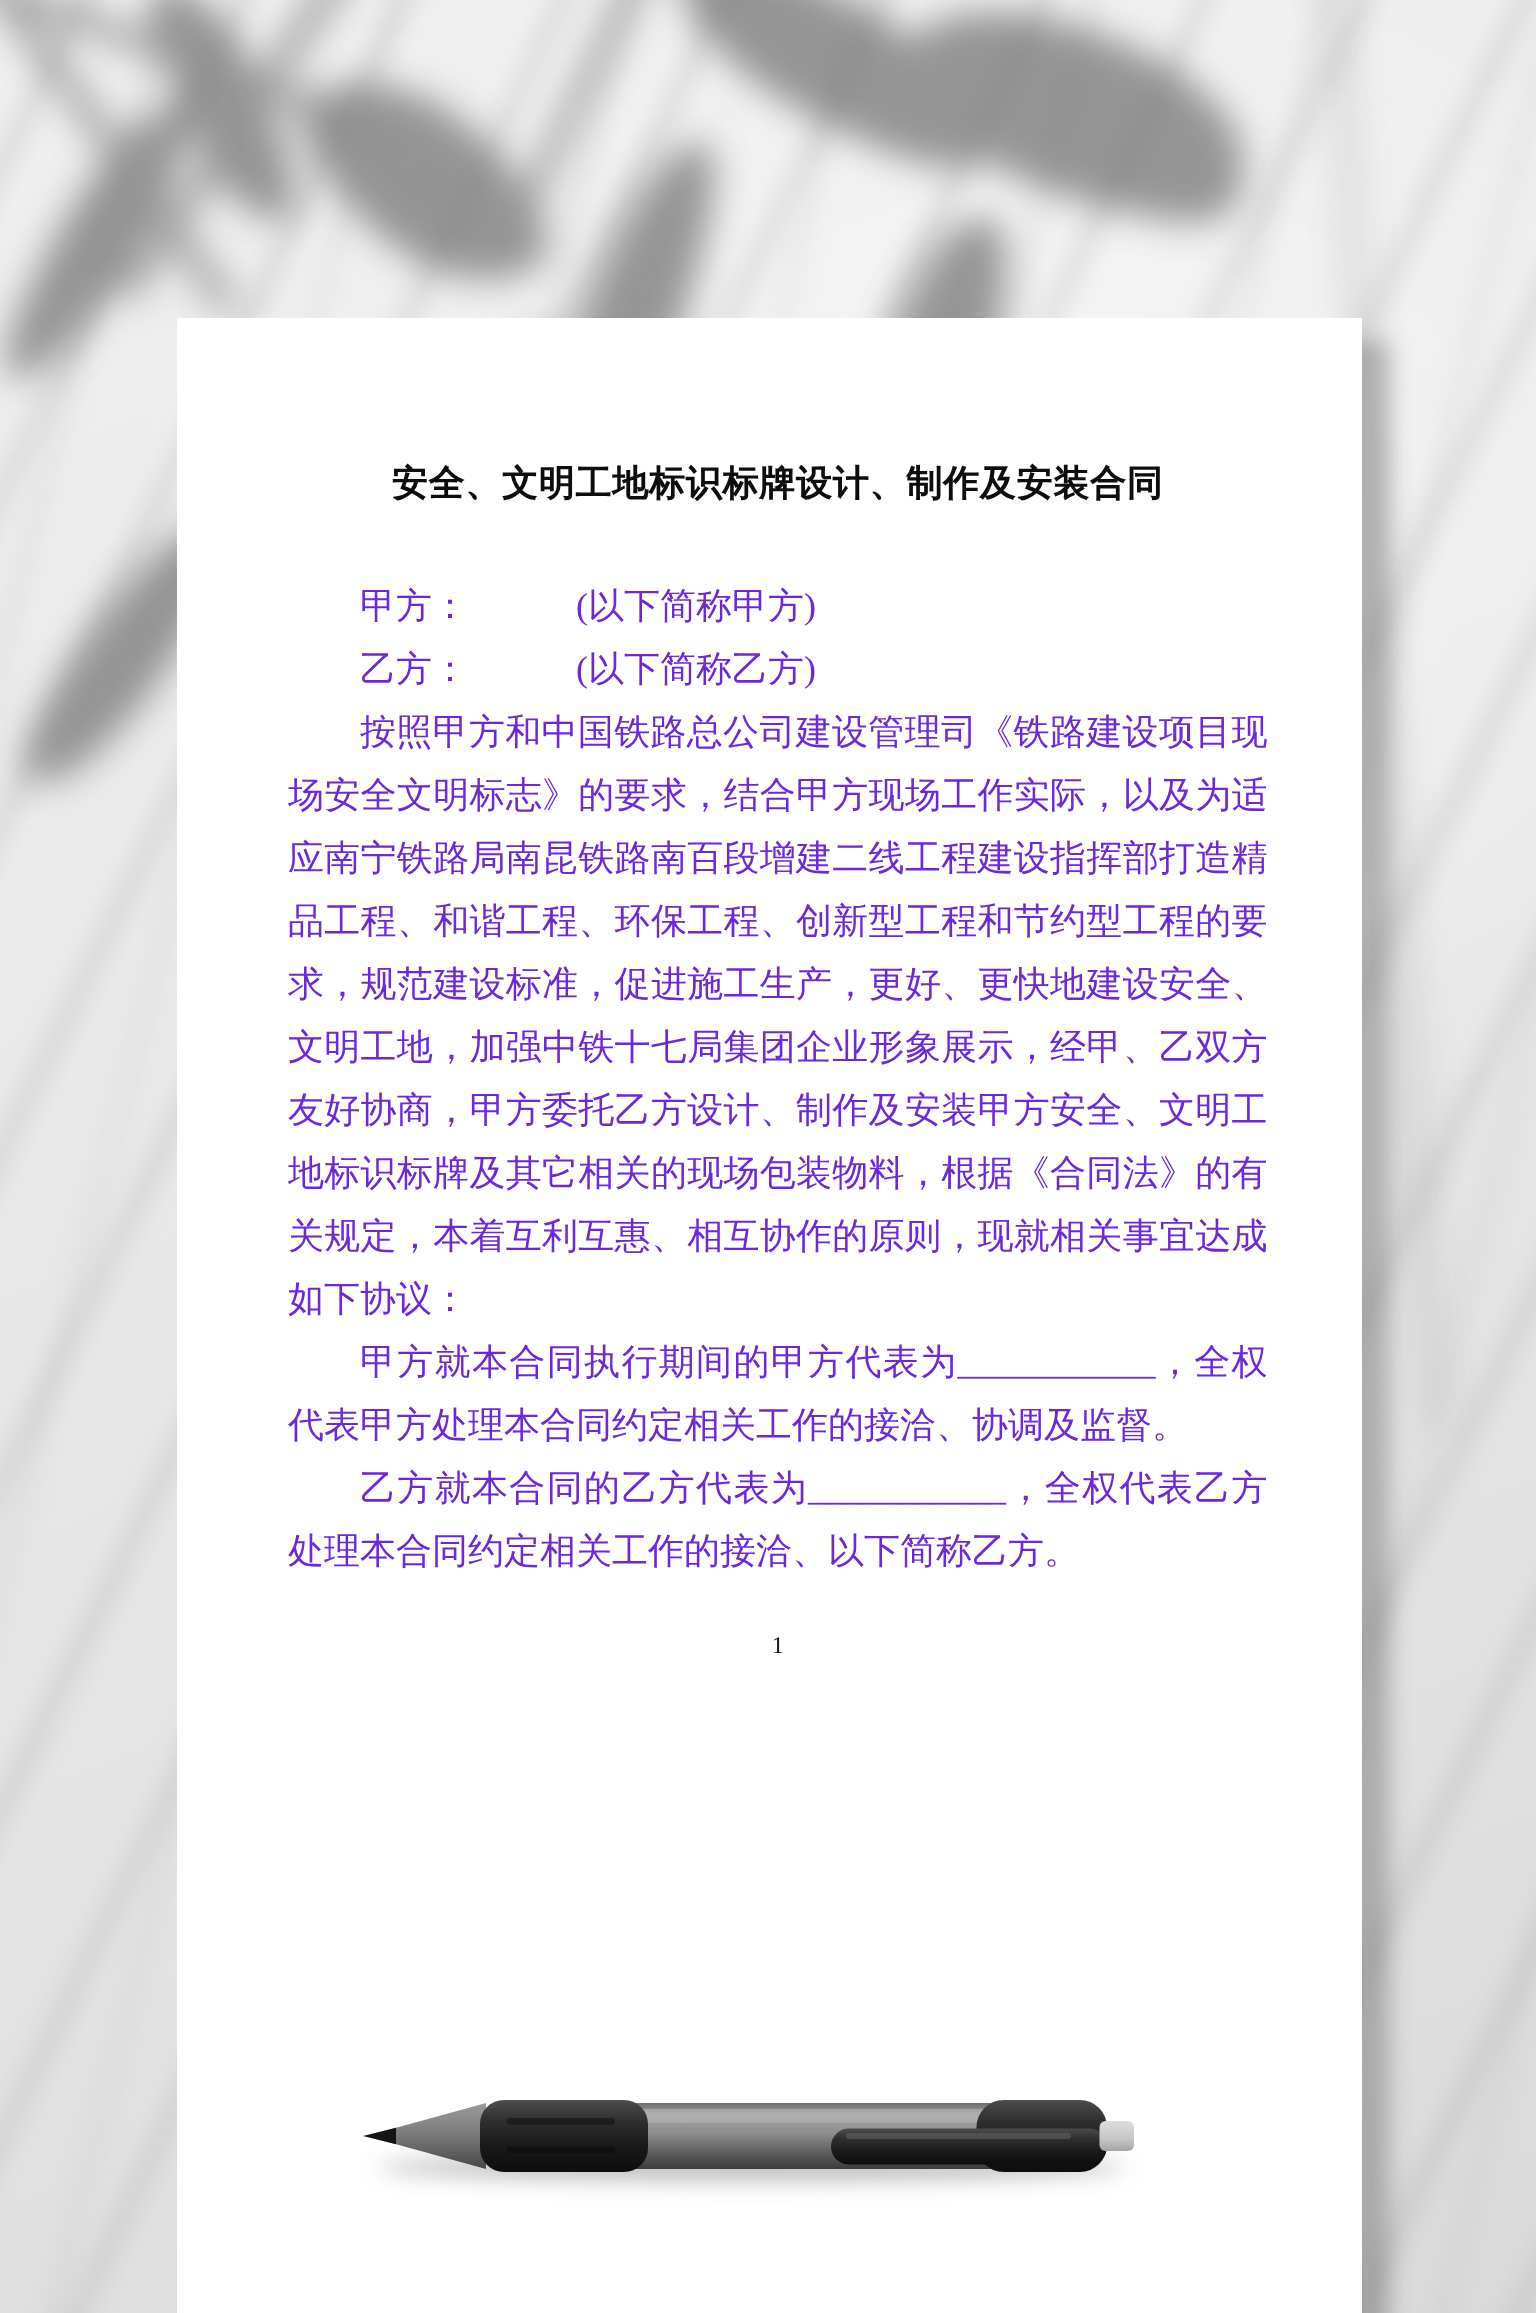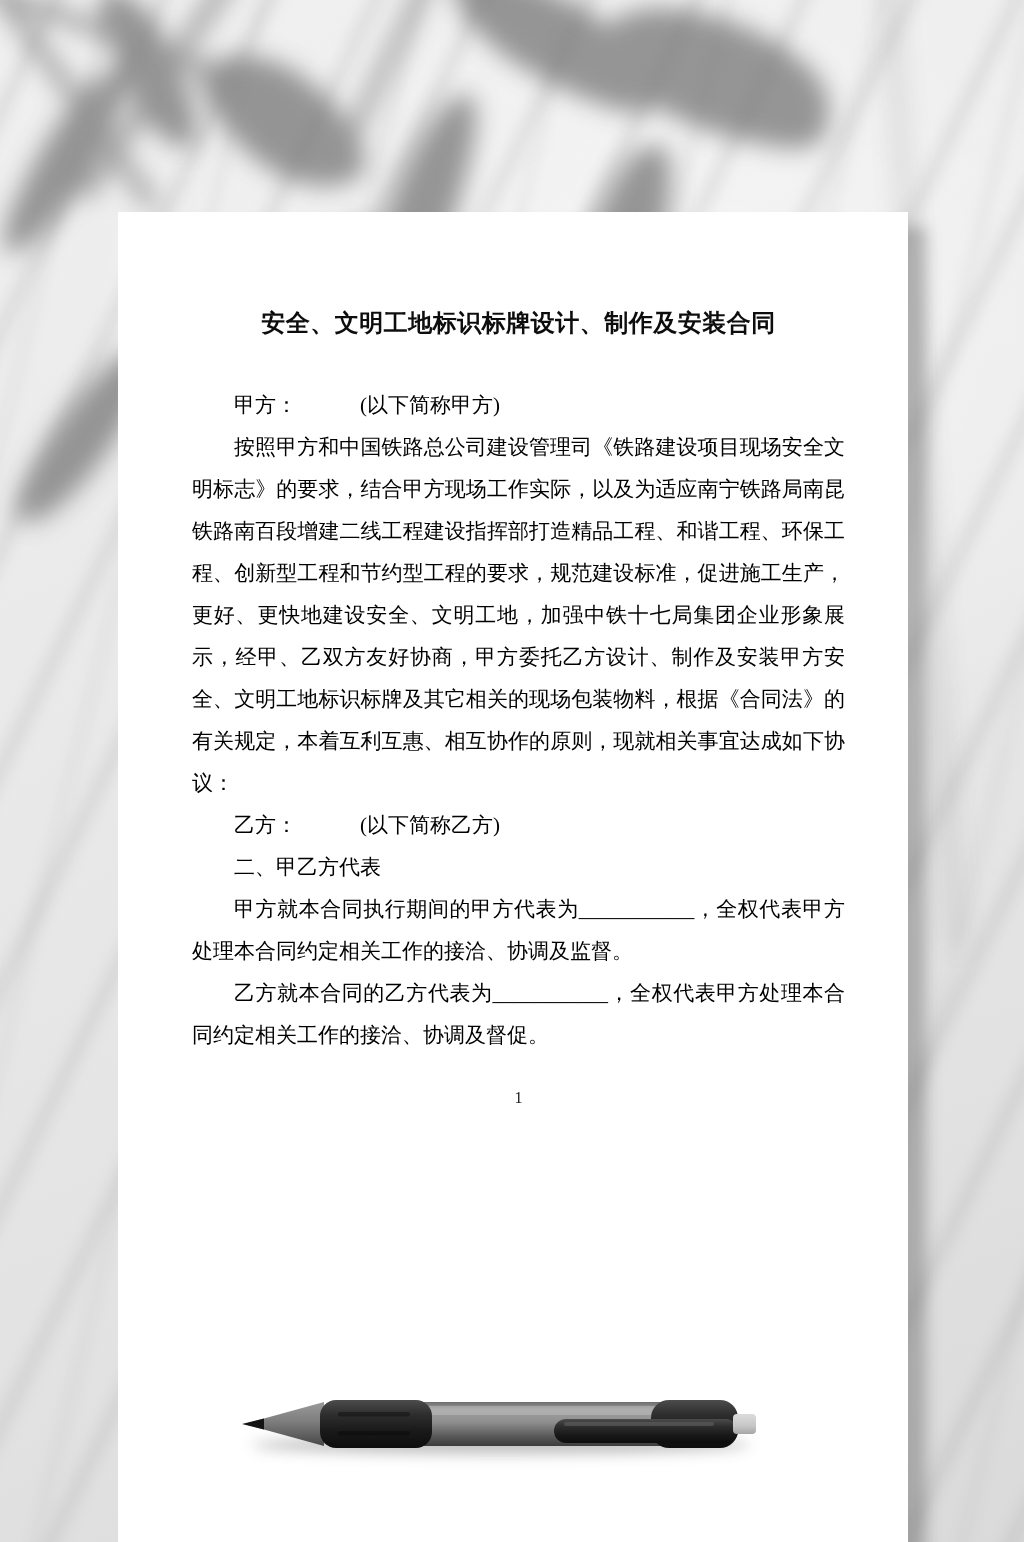--- a/index.html
+++ b/index.html
@@ -41,25 +41,25 @@
     font-family:"Liberation Sans","DejaVu Sans",sans-serif;
     font-weight:700;
     font-size:24px;line-height:34px;
     text-align:center;
     letter-spacing:0.5px;
     margin:0 0 44px 0;
     color:#0d0d0d;
   }
   .doc-body p{
     margin:0;
-    font-size:21px;
+    font-size:24px;
     line-height:42px;
     text-indent:2em;
     text-align:justify;
-    color:#000000;
+    color:#6d28d9;
   }
   .page-number{
     margin-top:32px;
     text-align:center;
     font-size:16px;line-height:20px;
     color:#1a1a1a;
   }
   
   .pen{position:absolute;left:236px;top:1392px;width:520px;height:64px;}
 </style>
@@ -86,25 +86,24 @@
       <div class="leaf" style="left:196px;top:420px;width:230px;height:210px;transform:rotate(-18deg);border-radius:60% 90% 40% 90%;"></div>
       <div class="leaf" style="left:54px;top:330px;width:62px;height:210px;transform:rotate(28deg);border-radius:90% 25% 90% 25%;"></div>
       <div class="leaf" style="left:300px;top:250px;width:150px;height:120px;transform:rotate(40deg);opacity:0.8;"></div>
     </div>
   </div>
 
   <div class="paper">
     <h1 class="doc-title">安全、文明工地标识标牌设计、制作及安装合同</h1>
     <div class="doc-body">
       <p>甲方：&nbsp;&nbsp;&nbsp;&nbsp;&nbsp;&nbsp;&nbsp;&nbsp;&nbsp;&nbsp;&nbsp;&nbsp;(以下简称甲方)</p>
+      <p>乙方：&nbsp;&nbsp;&nbsp;&nbsp;&nbsp;&nbsp;&nbsp;&nbsp;&nbsp;&nbsp;&nbsp;&nbsp;(以下简称乙方)</p>
       <p>按照甲方和中国铁路总公司建设管理司《铁路建设项目现场安全文明标志》的要求，结合甲方现场工作实际，以及为适应南宁铁路局南昆铁路南百段增建二线工程建设指挥部打造精品工程、和谐工程、环保工程、创新型工程和节约型工程的要求，规范建设标准，促进施工生产，更好、更快地建设安全、文明工地，加强中铁十七局集团企业形象展示，经甲、乙双方友好协商，甲方委托乙方设计、制作及安装甲方安全、文明工地标识标牌及其它相关的现场包装物料，根据《合同法》的有关规定，本着互利互惠、相互协作的原则，现就相关事宜达成如下协议：</p>
-      <p>乙方：&nbsp;&nbsp;&nbsp;&nbsp;&nbsp;&nbsp;&nbsp;&nbsp;&nbsp;&nbsp;&nbsp;&nbsp;(以下简称乙方)</p>
-      <p>二、甲乙方代表</p>
       <p>甲方就本合同执行期间的甲方代表为___________，全权代表甲方处理本合同约定相关工作的接洽、协调及监督。</p>
-      <p>乙方就本合同的乙方代表为___________，全权代表甲方处理本合同约定相关工作的接洽、协调及督促。</p>
+      <p>乙方就本合同的乙方代表为___________，全权代表乙方处理本合同约定相关工作的接洽、以下简称乙方。</p>
     </div>
     <div class="page-number">1</div>
   </div>
 
   <div class="penshadow"></div>
   <svg class="pen" viewBox="0 0 520 64" xmlns="http://www.w3.org/2000/svg">
     <defs>
       <linearGradient id="gBarrel" x1="0" y1="0" x2="0" y2="1">
         <stop offset="0" stop-color="#6e6e6e"></stop>
         <stop offset="0.18" stop-color="#a0a0a0"></stop>

